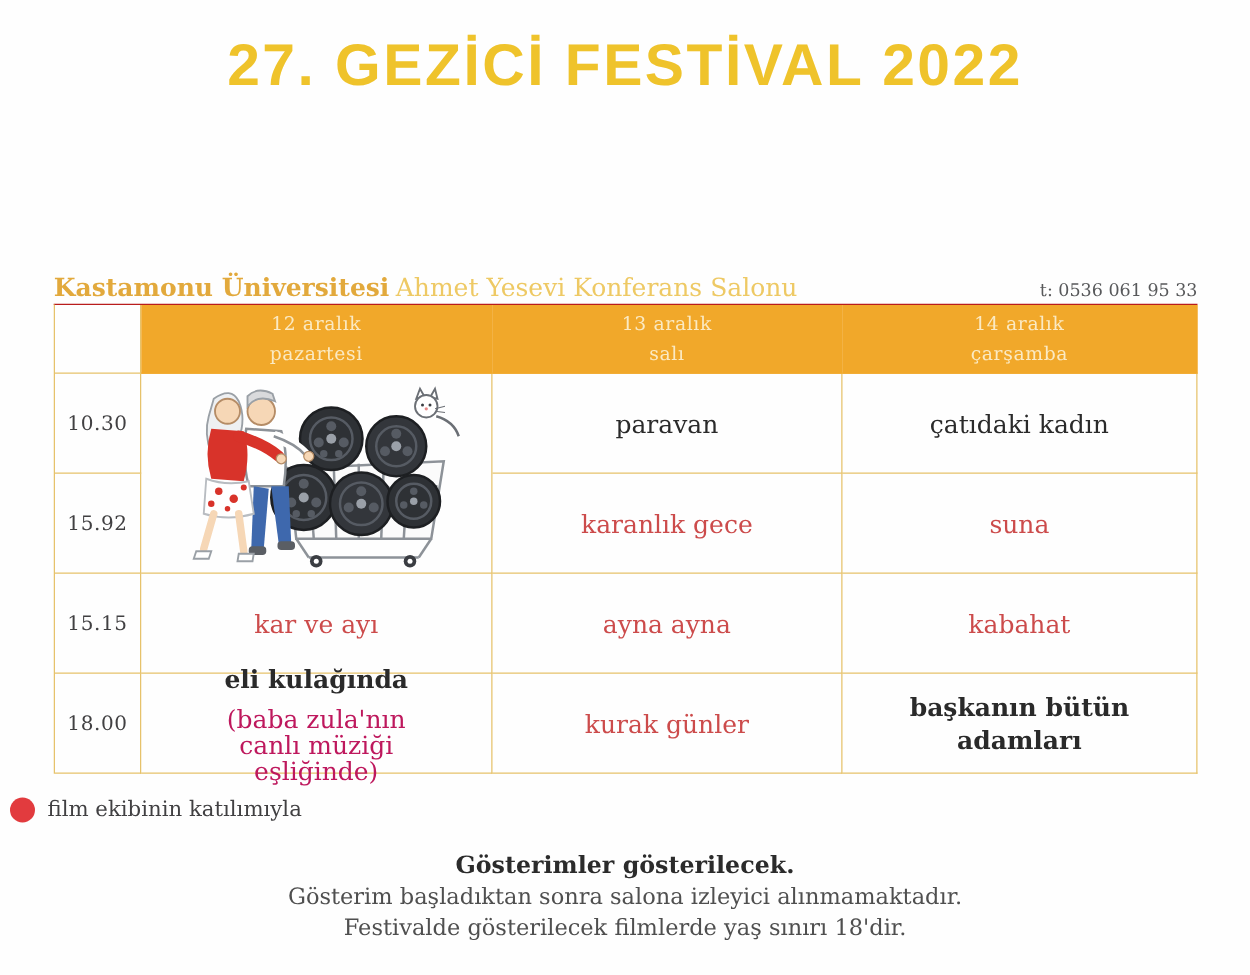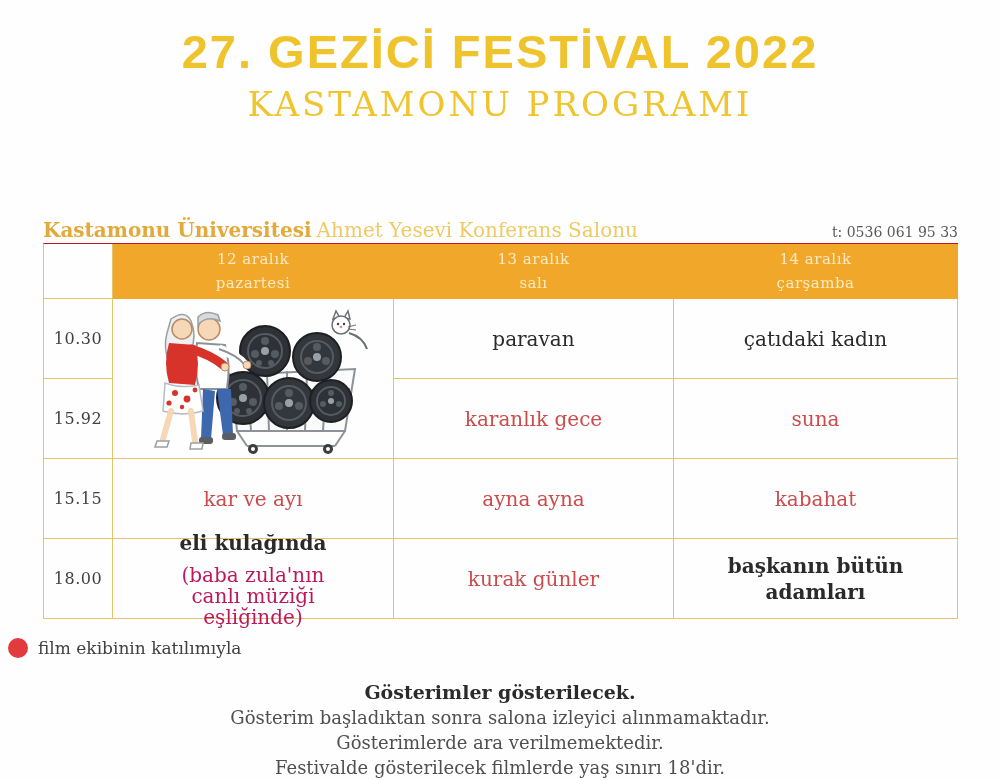--- a/index.html
+++ b/index.html
@@ -63,21 +63,20 @@
     font-size:18px;color:#4f4f4f;line-height:25px;
   }
   .footer .lead{font-weight:bold;color:#2b2b2b;font-size:19px;}
 </style>
 </head>
 <body>
 
 <div class="poster">
 
   <div class="title">27. GEZİCİ FESTİVAL 2022</div>
-  <div class="subtitle">KASTAMONU PROGRAMI</div>
 
   <div class="venue-line">
     <div>
       <span class="venue-name">Kastamonu Üniversitesi</span>
       <span class="venue-hall">Ahmet Yesevi Konferans Salonu</span>
     </div>
     <span class="venue-phone">t: 0536 061 95 33</span>
   </div>
 
   <div class="schedule">
@@ -236,17 +235,16 @@
   </div>
 
   <div class="legend">
     <span class="legend-dot"></span>
     <span class="legend-text">film ekibinin katılımıyla</span>
   </div>
 
   <div class="footer">
     <div class="lead">Gösterimler gösterilecek.</div>
     <div>Gösterim başladıktan sonra salona izleyici alınmamaktadır.</div>
-    <div>Gösterimlerde ara verilmemektedir.</div>
     <div>Festivalde gösterilecek filmlerde yaş sınırı 18'dir.</div>
   </div>
 
 </div>
 
 </body></html>

